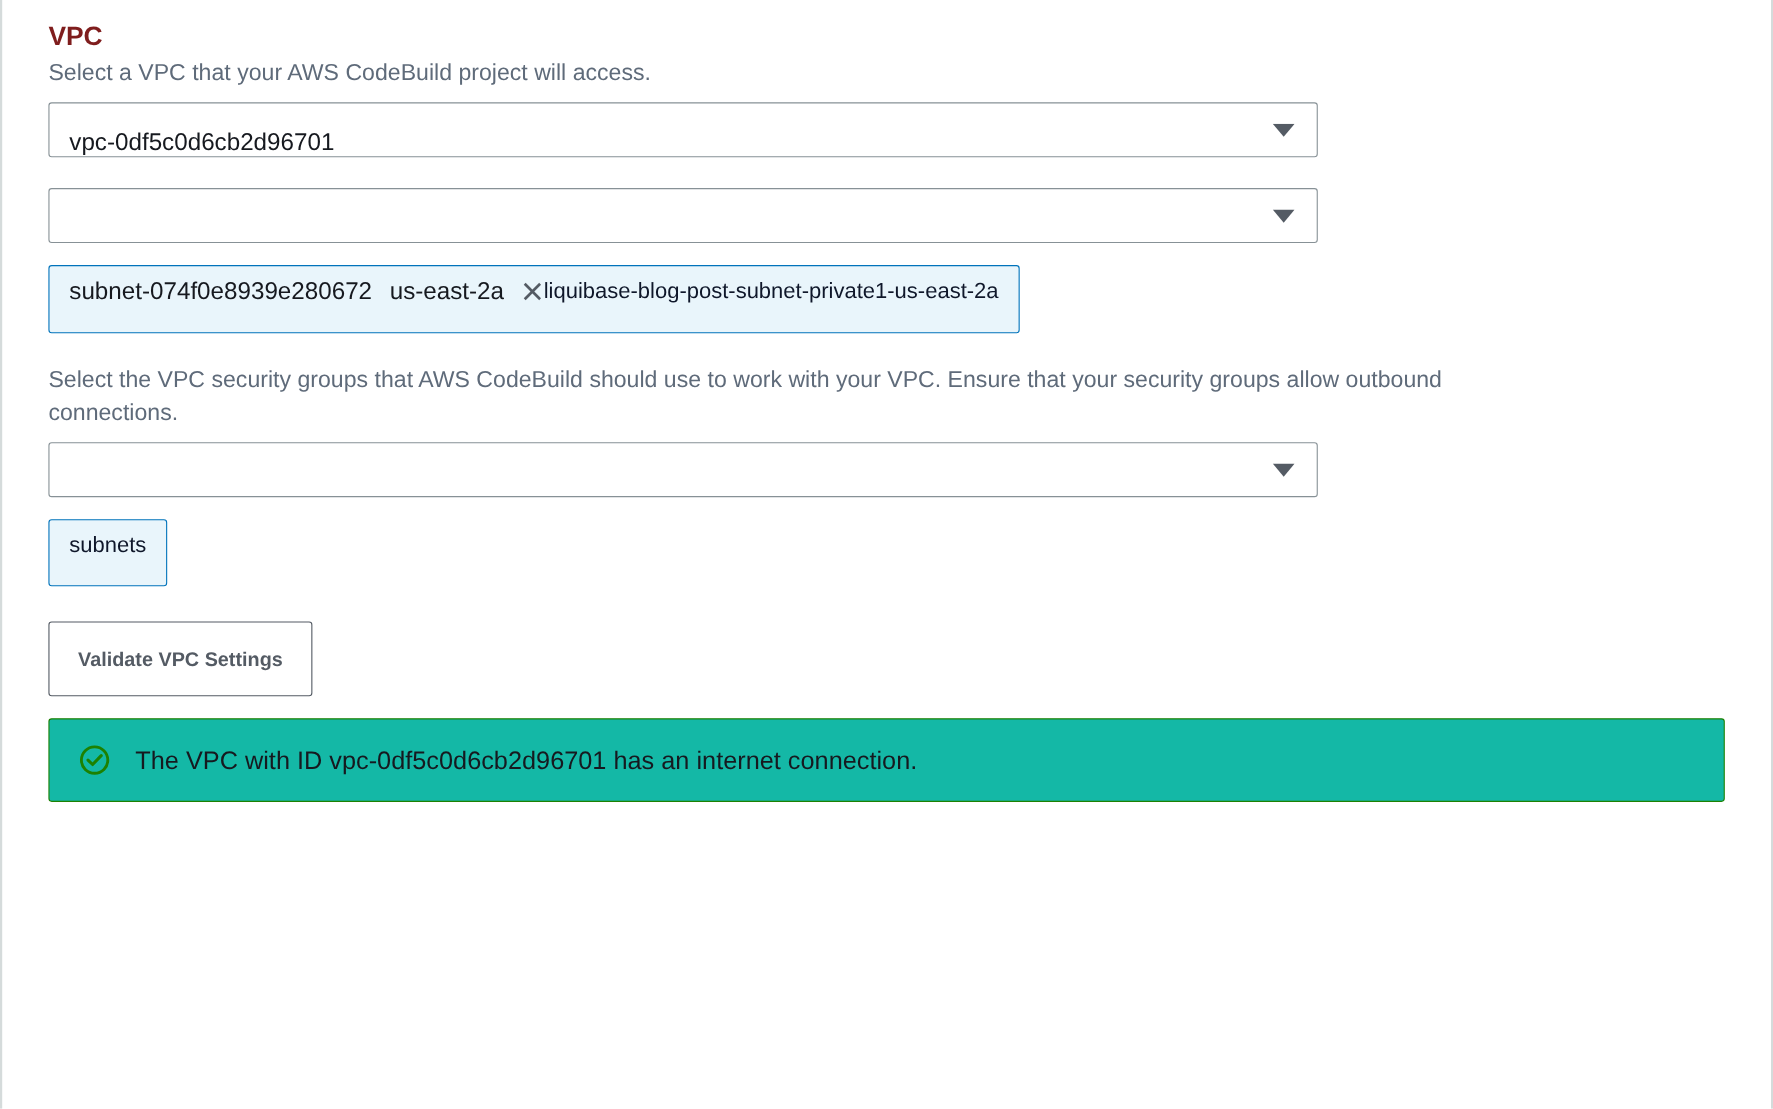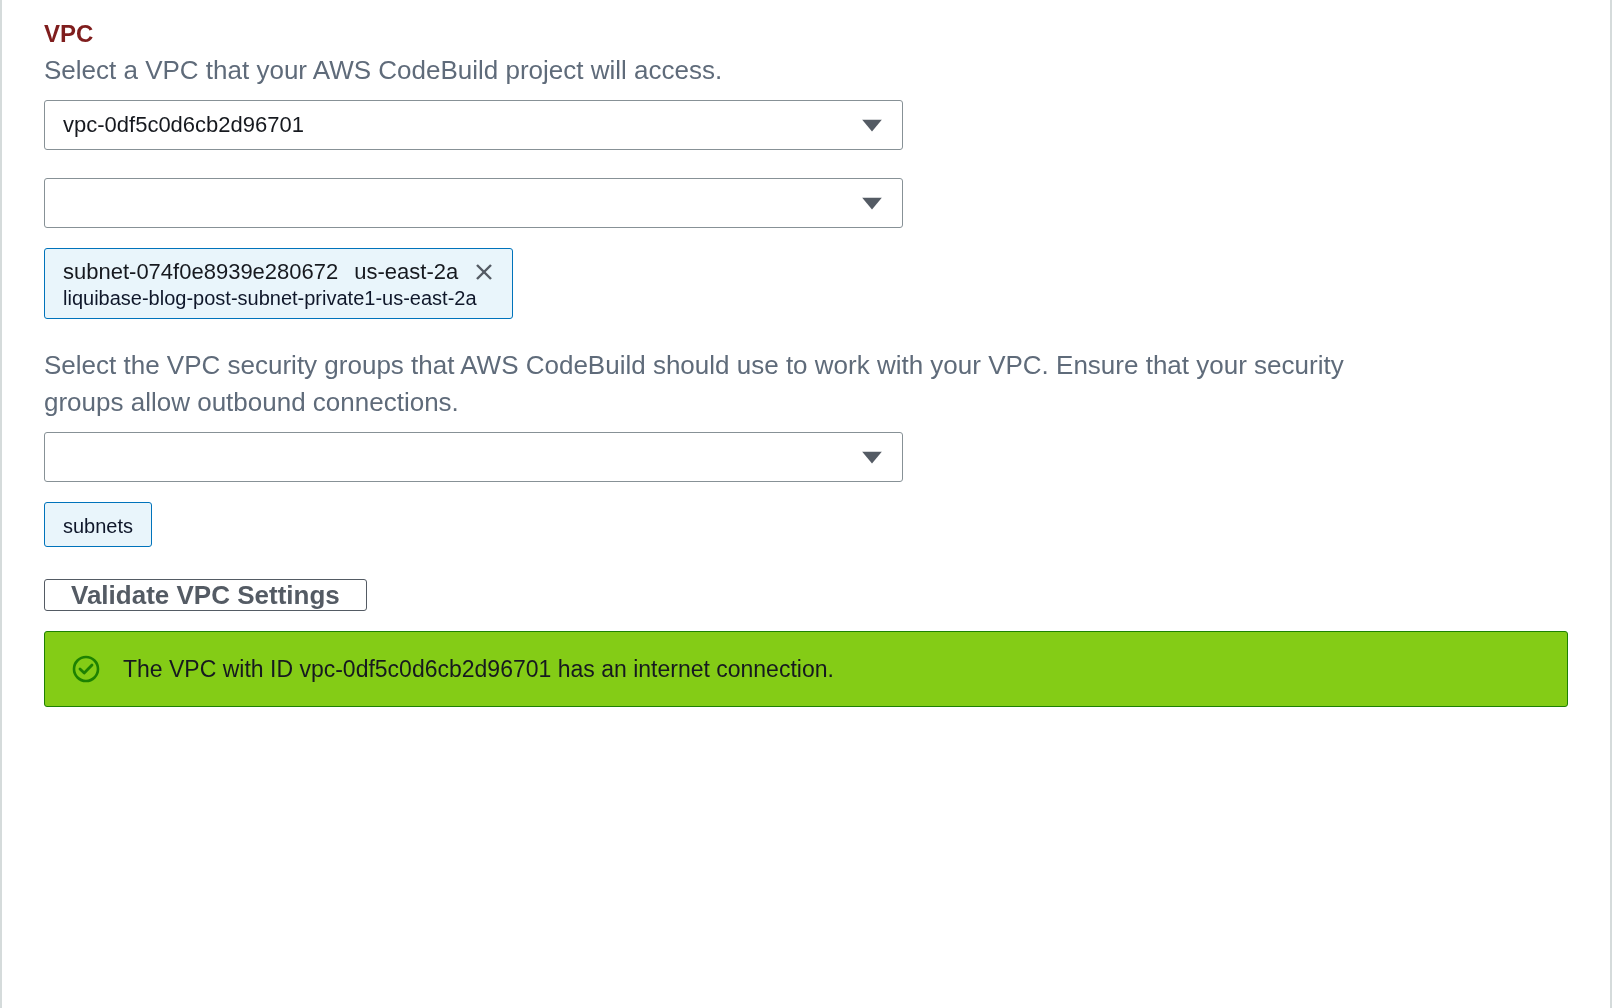--- a/index.html
+++ b/index.html
@@ -20,53 +20,53 @@
     min-height: 1008px;
   }
   .field-block { margin-bottom: 28px; }
   .field-label {
     font-size: 24px;
     font-weight: 700;
     color: #7f1d1d;
     margin-bottom: 4px;
   }
   .field-description {
-    font-size: 26px;
+    font-size: 21px;
     color: #5f6b7a;
     line-height: 1.4;
     margin-bottom: 12px;
     max-width: 1320px;
   }
   .select {
     position: relative;
-    width: 859px;
+    width: 1154px;
     border: 1.5px solid #879196;
     border-radius: 3px;
     height: 50px;
     display: flex;
-    align-items: center;
+    align-items: flex-end;
     padding: 0 18px;
     font-size: 22px;
     color: #16191f;
     background: #fff;
     cursor: pointer;
   }
   .select .caret {
     position: absolute;
     right: 20px;
     top: 50%;
     transform: translateY(-40%);
   }
   .token {
     display: inline-flex;
-    flex-direction: column;
+    flex-direction: row;
     border: 1.5px solid #0073bb;
     background: #e9f5fb;
     border-radius: 3px;
-    padding: 10px 18px 8px 18px;
+    padding: 10px 18px 24px 18px;
     margin-top: 20px;
     position: relative;
   }
   .token-row {
     display: flex;
     align-items: center;
     gap: 16px;
     font-size: 22px;
     color: #16191f;
   }
@@ -78,34 +78,34 @@
   .token-remove {
     cursor: pointer;
     display: inline-flex;
     align-items: center;
     justify-content: center;
   }
   .validate-btn {
     display: inline-flex;
     align-items: center;
     justify-content: center;
-    height: 32px;
+    height: 68px;
     padding: 0 26px;
     border: 1.5px solid #545b64;
     border-radius: 3px;
-    font-size: 26px;
+    font-size: 18px;
     font-weight: 700;
     color: #545b64;
     background: #fff;
     cursor: pointer;
     margin-top: 4px;
   }
   .alert {
     border: 1.5px solid #1d8102;
-    background: #84cc16;
+    background: #14b8a6;
     border-radius: 3px;
     padding: 22px 26px;
     display: flex;
     align-items: center;
     gap: 22px;
     margin-top: 20px;
     font-size: 23px;
     color: #16191f;
   }
   .alert .icon-holder {

